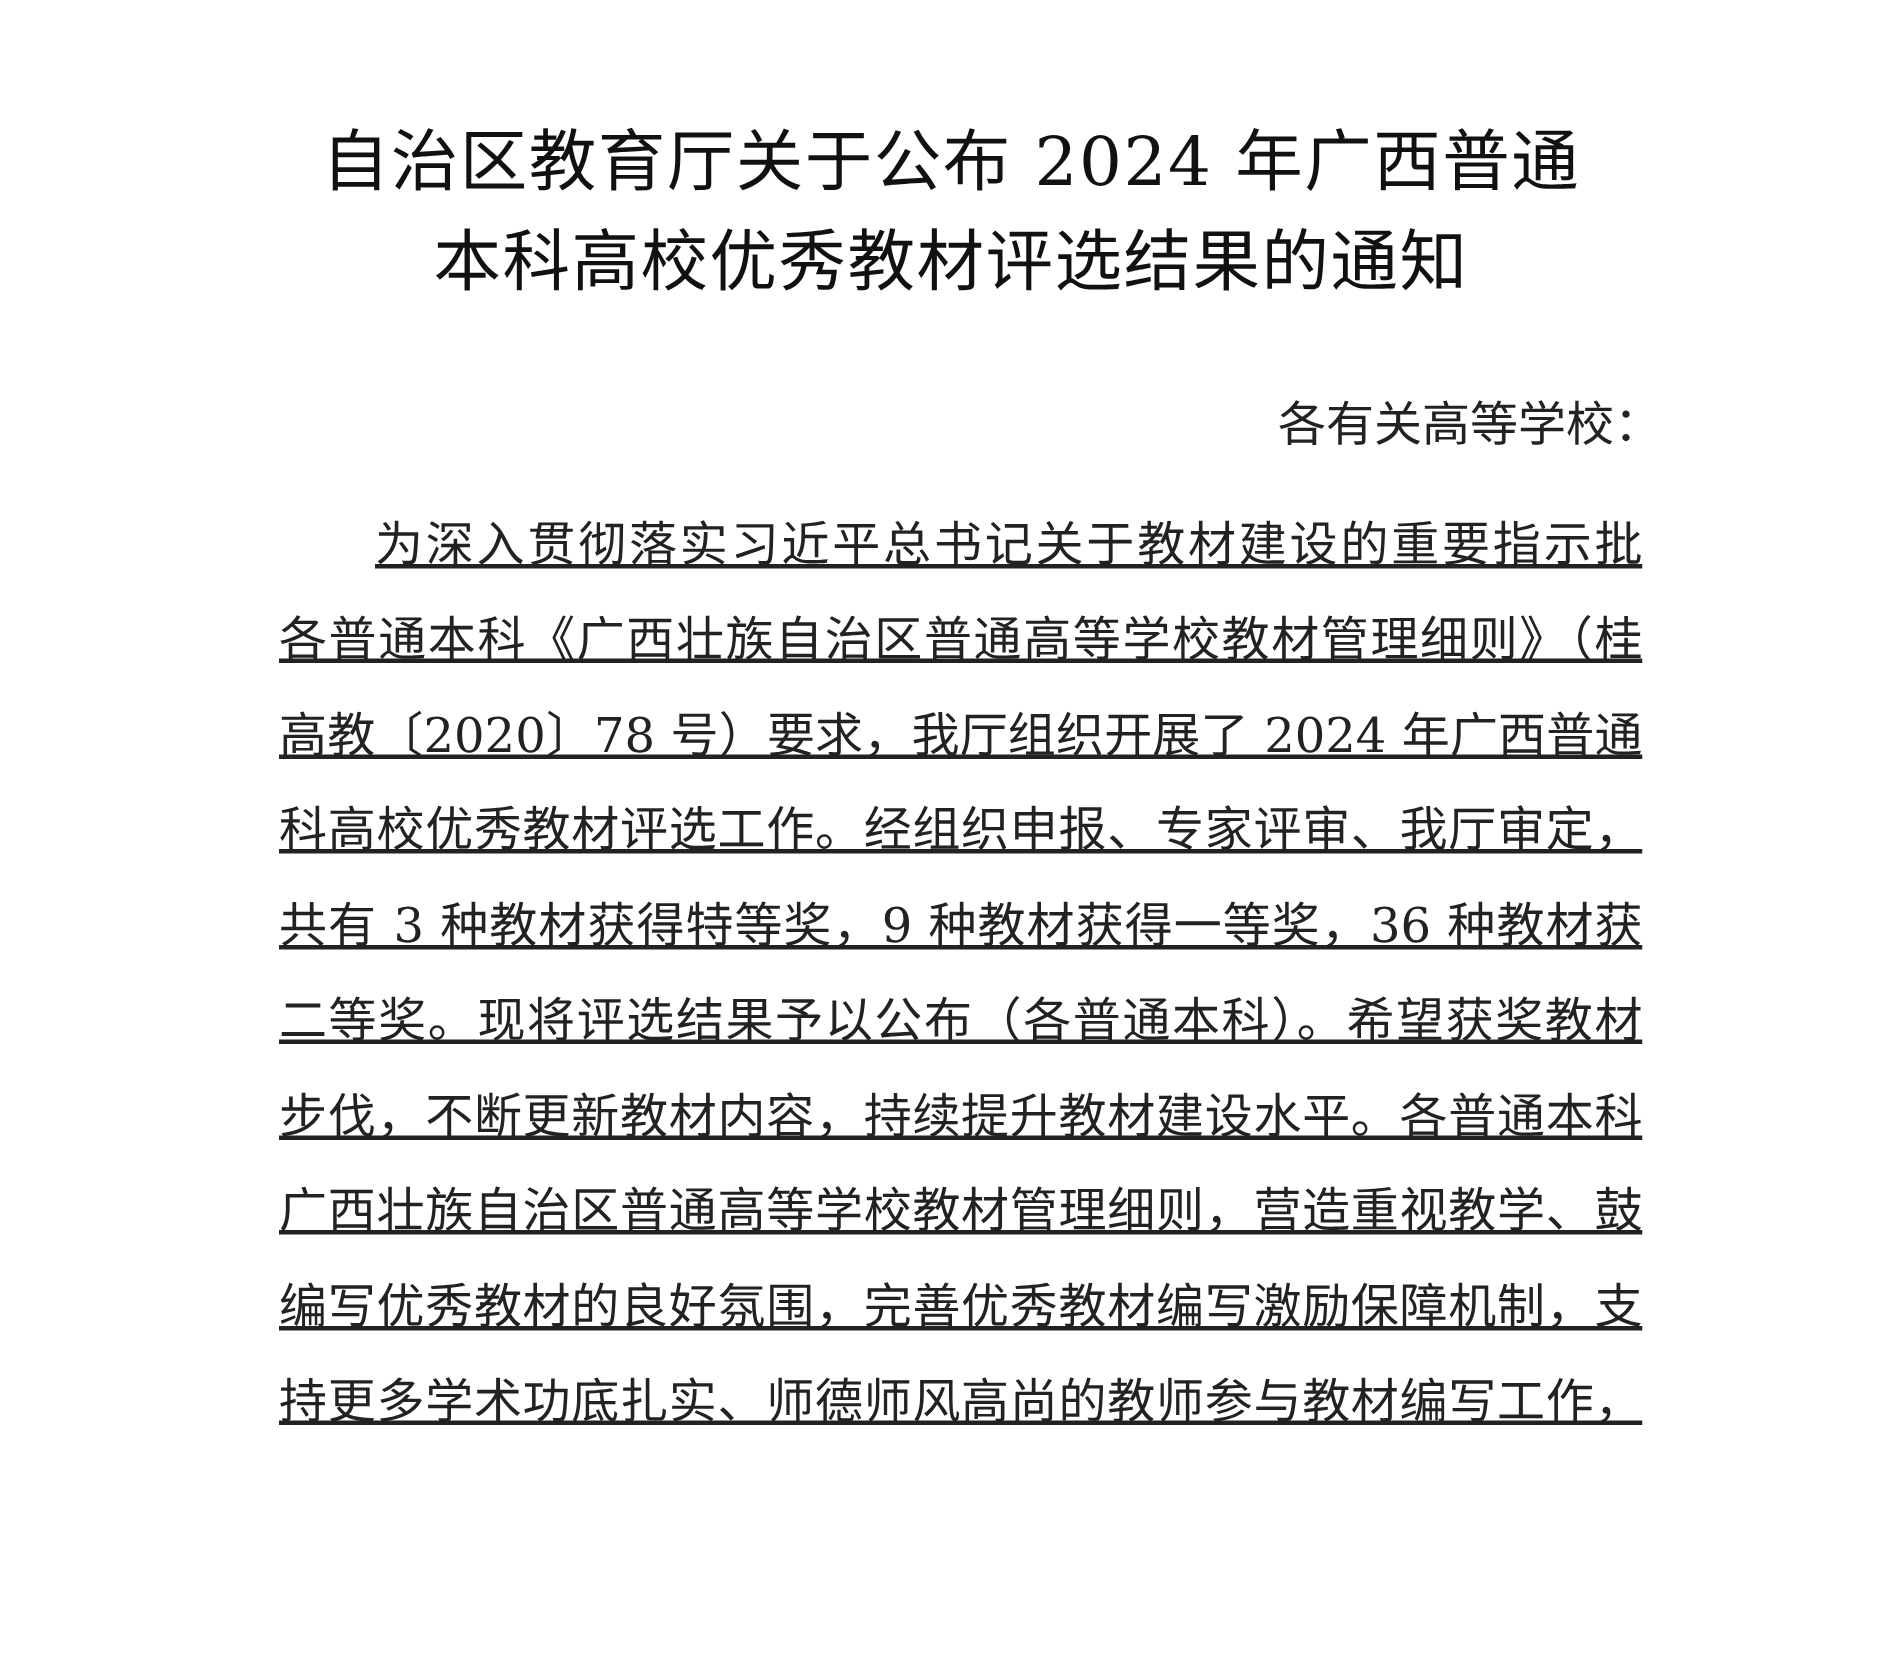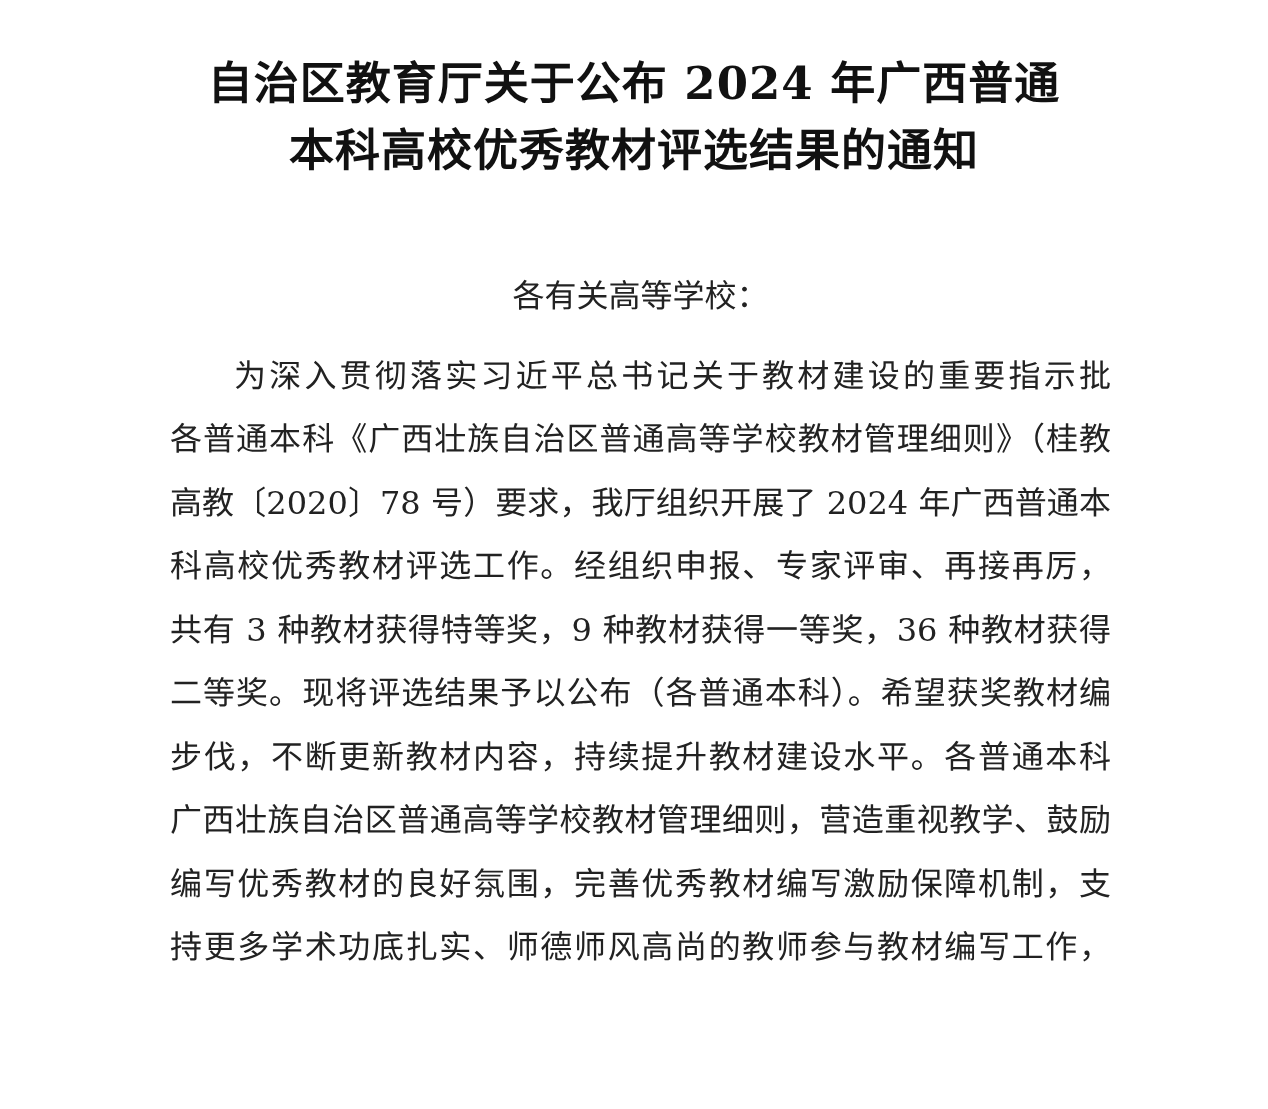--- a/index.html
+++ b/index.html
@@ -11,47 +11,48 @@
     position: relative;
     width: 1268px;
     height: 1109px;
     background: #ffffff;
     overflow: hidden;
     font-family: "DejaVu Serif", "Liberation Serif", serif;
     color: #1e1e1e;
   }
   .doc-title {
     margin: 0;
-    padding-top: 50px;
+    padding-top: 74px;
     text-align: center;
     font-size: 45px;
     line-height: 67px;
-    font-weight: bold;
+    font-weight: normal;
     letter-spacing: 1px;
     color: #111111;
   }
   .title-line {
     display: block;
   }
   .doc-body {
     position: absolute;
     left: 170px;
     top: 249px;
     width: 941px;
     font-size: 32px;
     line-height: 63.5px;
     color: #222222;
   }
   .salutation {
-    margin: 16px;
-    text-align: center;
+    margin: 3px;
+    text-align: right;
     white-space: nowrap;
   }
   .para {
-    margin: 0;
+    margin: 16px;
+    text-decoration: underline;
   }
   .line {
     text-align: justify;
     text-align-last: justify;
     text-justify: inter-character;
     height: 63.5px;
     overflow: hidden;
   }
   .line.first {
     text-indent: 2em;
@@ -71,21 +72,21 @@
     <span class="title-line">本科高校优秀教材评选结果的通知</span>
   </h1>
 
   <div class="doc-body">
     <p class="salutation">各有关高等学校：</p>
 
     <div class="para">
       <div class="line first">为深入贯彻落实习近平总书记关于教材建设的重要指示批</div>
       <div class="line">各普通本科《广西壮族自治区普通高等学校教材管理细则》（桂教</div>
       <div class="line">高教〔2020〕78 号）要求，我厅组织开展了 2024 年广西普通本</div>
-      <div class="line">科高校优秀教材评选工作。经组织申报、专家评审、再接再厉，</div>
+      <div class="line">科高校优秀教材评选工作。经组织申报、专家评审、我厅审定，</div>
       <div class="line">共有 3 种教材获得特等奖，9 种教材获得一等奖，36 种教材获得</div>
       <div class="line">二等奖。现将评选结果予以公布（各普通本科）。希望获奖教材编</div>
       <div class="line">步伐，不断更新教材内容，持续提升教材建设水平。各普通本科</div>
       <div class="line">广西壮族自治区普通高等学校教材管理细则，营造重视教学、鼓励</div>
       <div class="line">编写优秀教材的良好氛围，完善优秀教材编写激励保障机制，支</div>
       <div class="line">持更多学术功底扎实、师德师风高尚的教师参与教材编写工作，</div>
     </div>
   </div>
 
 </div>

